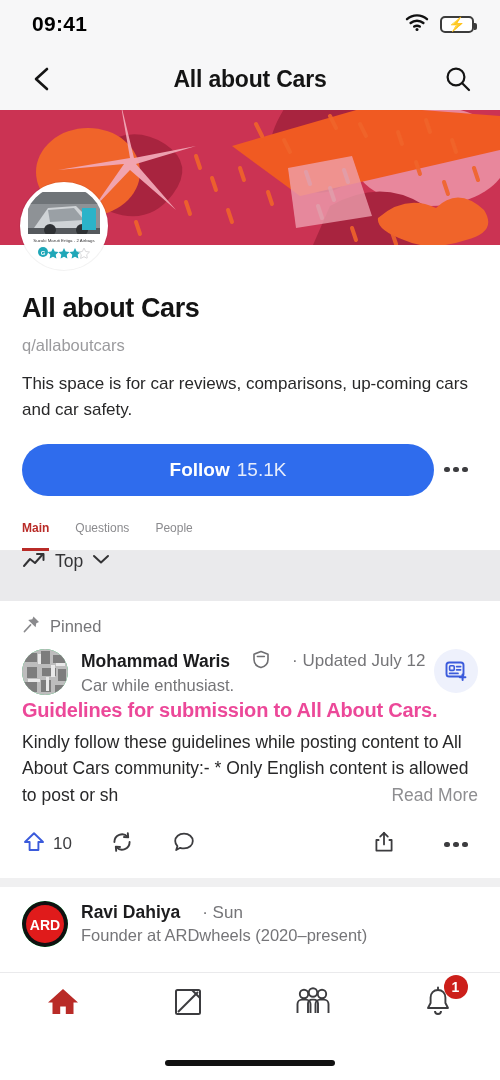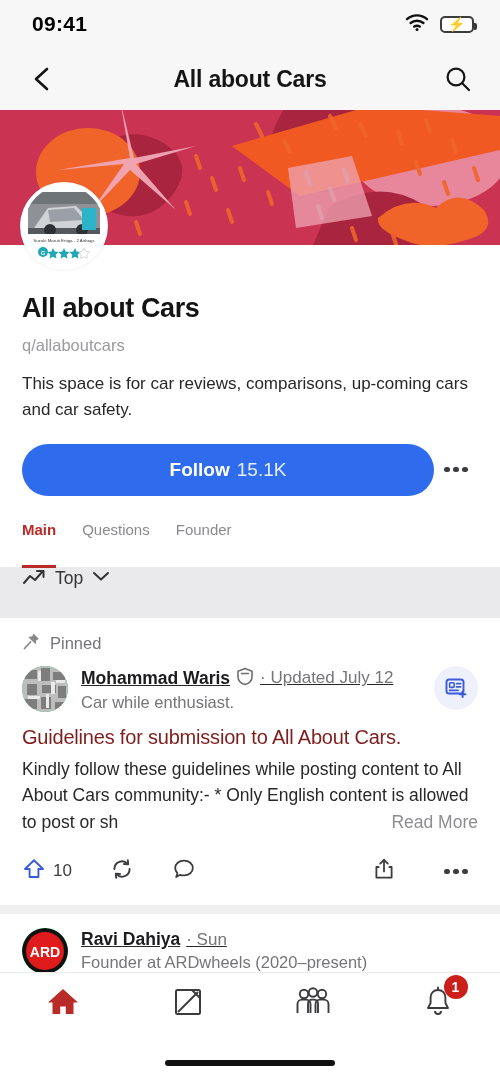--- a/index.html
+++ b/index.html
@@ -81,21 +81,21 @@
   .dots-btn { width:44px; height:44px; display:flex; align-items:center; justify-content:center; }
   .dots { display:flex; gap:3.5px; }
   .dots i { width:5.5px; height:5.5px; border-radius:50%; background:#3c3c3f; display:block; }
 
   
   .tabs {
     display:flex; gap:26px; padding:0 22px; margin-top:24px;
     border-bottom:1px solid #ebebec;
   }
   .tab {
-    font-size:15px; color:#8b8b8e; padding-bottom:27px;
+    font-size:12px; color:#8b8b8e; padding-bottom:13px;
     border-bottom:3px solid transparent; cursor:pointer; position:relative; top:1px;
   }
   .tab.active { color:#b92b27; font-weight:bold; border-bottom-color:#b92b27; }
 
   
   .sortbar {
     background:#eaeaec; height:50px; display:flex; align-items:flex-start;
     padding:0 22px; gap:9px;
   }
   .sort-label { font-size:17.5px; color:#333335; }
@@ -105,32 +105,32 @@
   .pinned-row { display:flex; align-items:center; gap:9px; margin-bottom:11px; }
   .pinned-label { font-size:16.5px; color:#757578; }
 
   .post-head { display:flex; align-items:flex-start; gap:13px; }
   .pa {
     width:46px; height:46px; border-radius:50%; flex:none; overflow:hidden;
     background:#22c55e;
   }
   .pa svg { width:100%; height:100%; display:block; }
   .pa-meta { flex:1; min-width:0; padding-top:1px; }
-  .pa-line1 { display:flex; align-items:center; gap:6px; flex-wrap:nowrap;text-decoration:underline; }
+  .pa-line1 { display:flex; align-items:center; gap:22px; flex-wrap:nowrap; }
   .pa-name { font-size:17.5px; font-weight:bold; color:#1c1c1e; white-space:nowrap; }
   .pa-time { font-size:17px; color:#757578; white-space:nowrap; }
   .pa-sub { font-size:16.5px; color:#757578; margin-top:3px; white-space:nowrap; overflow:hidden; text-overflow:ellipsis; }
   .subscribe-btn {
     width:44px; height:44px; border-radius:50%; background:#eef1fc;
     display:flex; align-items:center; justify-content:center; flex:none;
   }
 
   .post-title {
-    font-size:20px; font-weight:normal; color:#7f1d1d;
-    margin-top:12px; line-height:1.3; letter-spacing:-.2px;
+    font-size:20px; font-weight:bold; color:#ec4899;
+    margin-top:2px; line-height:1.3; letter-spacing:-.2px;
   }
   .post-body {
     font-size:17.5px; color:#282829; line-height:1.52; margin-top:6px;
     position:relative; max-height:82px; overflow:hidden;
   }
   .read-more {
     position:absolute; right:0; bottom:0; padding-left:40px;
     font-size:17.5px; color:#8e8e91;
     background:linear-gradient(to right, rgba(255,255,255,0) 0, #fff 38px, #fff 100%);
   }
@@ -296,21 +296,21 @@
           <i></i>
           <i></i>
         </span>
     </div>
   </div>
 </div>
 
 <div class="tabs">
   <div class="tab active">Main</div>
   <div class="tab">Questions</div>
-  <div class="tab">Founder</div>
+  <div class="tab">People</div>
 </div>
 
 <div class="sortbar">
   <span>
     <svg width="24" height="18" viewBox="0 0 24 18">
       <path d="M2 15 L8 8 L13 12 L21 3" stroke="#333335" stroke-width="2" fill="none" stroke-linecap="round" stroke-linejoin="round"></path>
       <path d="M15 3 L21.5 3 L21.5 9" stroke="#333335" stroke-width="2" fill="none" stroke-linecap="round" stroke-linejoin="round"></path>
     </svg>
   </span>
   <span class="sort-label">Top</span>

